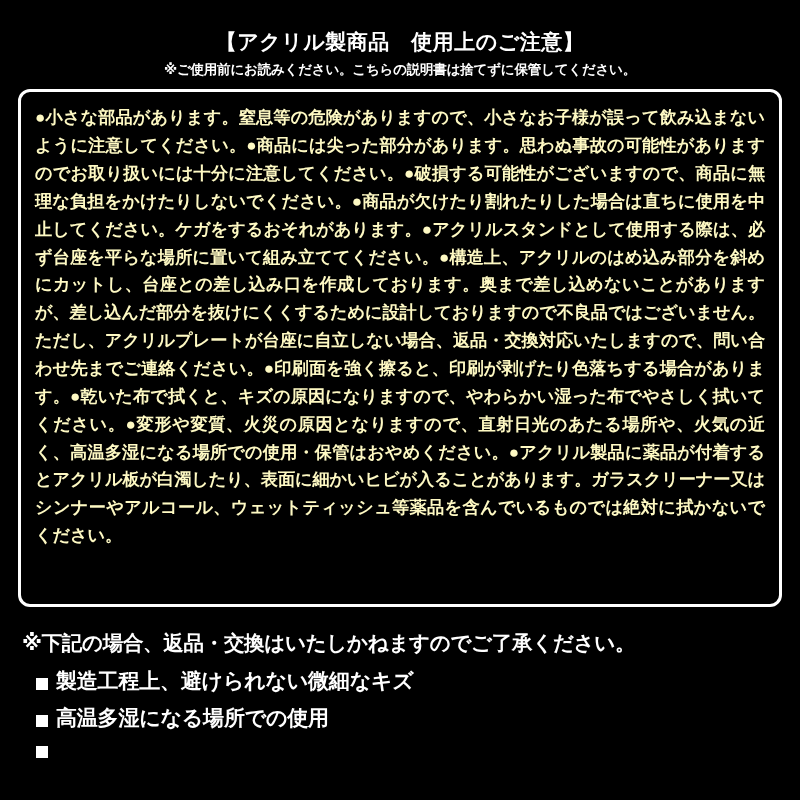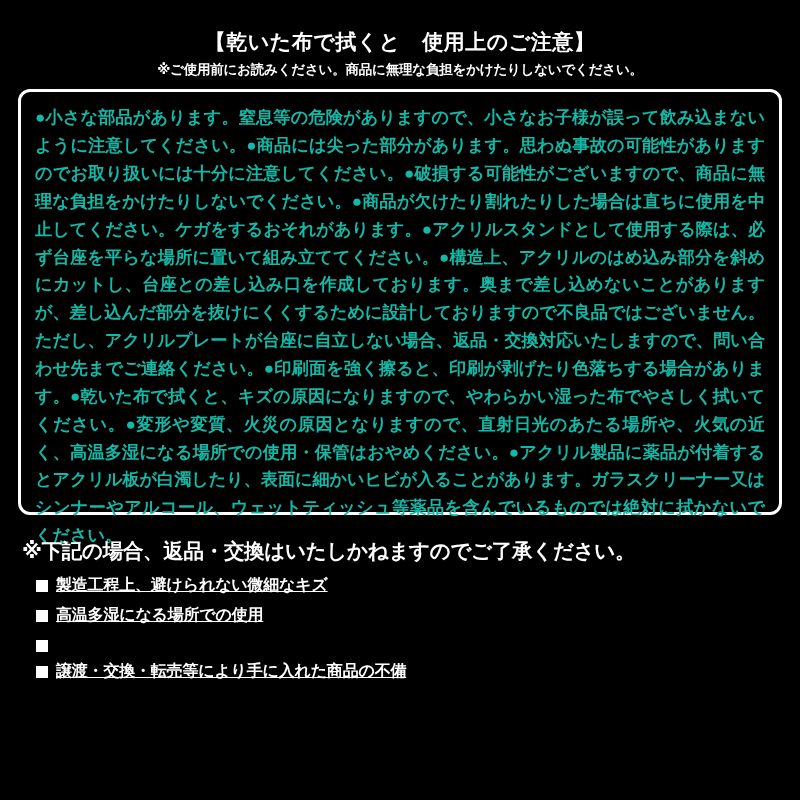--- a/index.html
+++ b/index.html
@@ -36,23 +36,23 @@
     font-size: 13.5px;
     font-weight: bold;
     letter-spacing: -0.2px;
     margin-top: 6px;
   }
   .notice-box {
     margin-top: 10px;
     border: 3px solid #ffffff;
     border-radius: 12px;
     padding: 12px 14px 10px 14px;
-    color: #14b8a6;
+    color: #fef9c3;
     box-sizing: border-box;
-    height: 426px;
+    height: 518px;
   }
   .notice-body {
     font-size: 17.2px;
     line-height: 1.62;
     letter-spacing: -0.1px;
     text-align: justify;
     font-weight: bold;
     word-break: break-all;
   }
   .lower {
@@ -64,66 +64,61 @@
     font-size: 20.5px;
     font-weight: bold;
     letter-spacing: -0.3px;
   }
   .lower-list {
     margin: 10px 0 0 0;
     padding: 0;
     list-style: none;
   }
   .lower-list li {
-    font-size: 16px;
+    font-size: 21px;
     font-weight: bold;
     letter-spacing: -0.2px;
     margin: 0 0 9px 14px;
     display: flex;
-    align-items: flex-start;
-    text-decoration: underline;
+    align-items: center;
   }
   .bullet-square {
     display: inline-block;
     width: 12px;
     height: 12px;
     background: #ffffff;
     margin-right: 8px;
     margin-top: 5px;
     flex: 0 0 auto;
   }
 </style>
 </head>
 <body>
 
 <div class="page">
 
   <div class="title-block">
-    <div class="main-title">【乾いた布で拭くと　使用上のご注意】</div>
-    <div class="sub-title">※ご使用前にお読みください。商品に無理な負担をかけたりしないでください。</div>
+    <div class="main-title">【アクリル製商品　使用上のご注意】</div>
+    <div class="sub-title">※ご使用前にお読みください。こちらの説明書は捨てずに保管してください。</div>
   </div>
 
   <div class="notice-box">
     <div class="notice-body">●小さな部品があります。窒息等の危険がありますので、小さなお子様が誤って飲み込まないように注意してください。●商品には尖った部分があります。思わぬ事故の可能性がありますのでお取り扱いには十分に注意してください。●破損する可能性がございますので、商品に無理な負担をかけたりしないでください。●商品が欠けたり割れたりした場合は直ちに使用を中止してください。ケガをするおそれがあります。●アクリルスタンドとして使用する際は、必ず台座を平らな場所に置いて組み立ててください。●構造上、アクリルのはめ込み部分を斜めにカットし、台座との差し込み口を作成しております。奥まで差し込めないことがありますが、差し込んだ部分を抜けにくくするために設計しておりますので不良品ではございません。ただし、アクリルプレートが台座に自立しない場合、返品・交換対応いたしますので、問い合わせ先までご連絡ください。●印刷面を強く擦ると、印刷が剥げたり色落ちする場合があります。●乾いた布で拭くと、キズの原因になりますので、やわらかい湿った布でやさしく拭いてください。●変形や変質、火災の原因となりますので、直射日光のあたる場所や、火気の近く、高温多湿になる場所での使用・保管はおやめください。●アクリル製品に薬品が付着するとアクリル板が白濁したり、表面に細かいヒビが入ることがあります。ガラスクリーナー又はシンナーやアルコール、ウェットティッシュ等薬品を含んでいるものでは絶対に拭かないでください。</div>
   </div>
 
   <div class="lower">
     <div class="lower-heading">※下記の場合、返品・交換はいたしかねますのでご了承ください。</div>
     <ul class="lower-list">
       <li>
         <span class="bullet-square"></span>
         <span>製造工程上、避けられない微細なキズ</span>
       </li>
       <li>
         <span class="bullet-square"></span>
         <span>高温多湿になる場所での使用</span>
       </li>
       <li>
         <span class="bullet-square"></span>
       </li>
-      <li>
-        <span class="bullet-square"></span>
-        <span>譲渡・交換・転売等により手に入れた商品の不備</span>
-      </li>
     </ul>
   </div>
 
 </div>
 
 </body></html>

